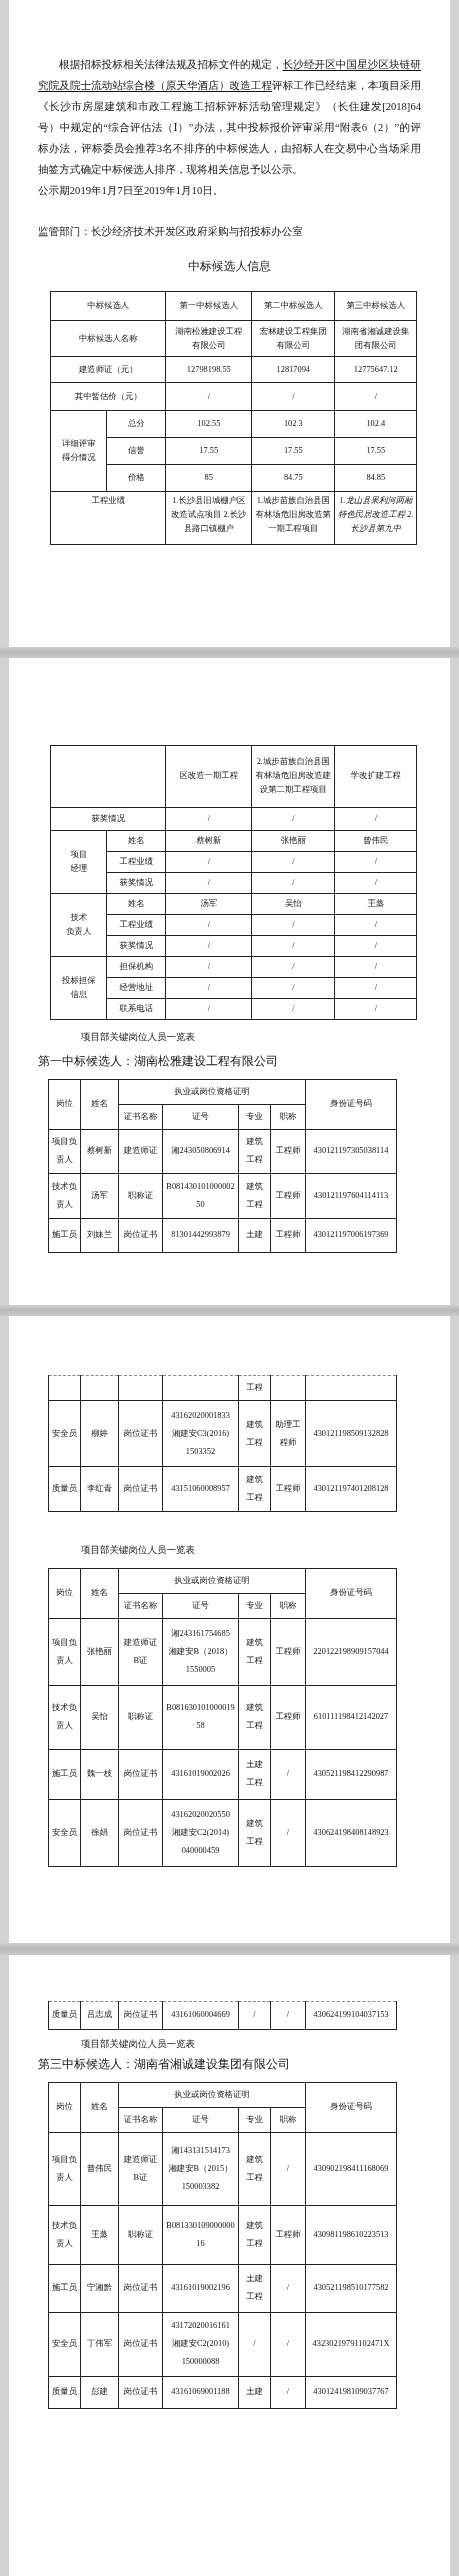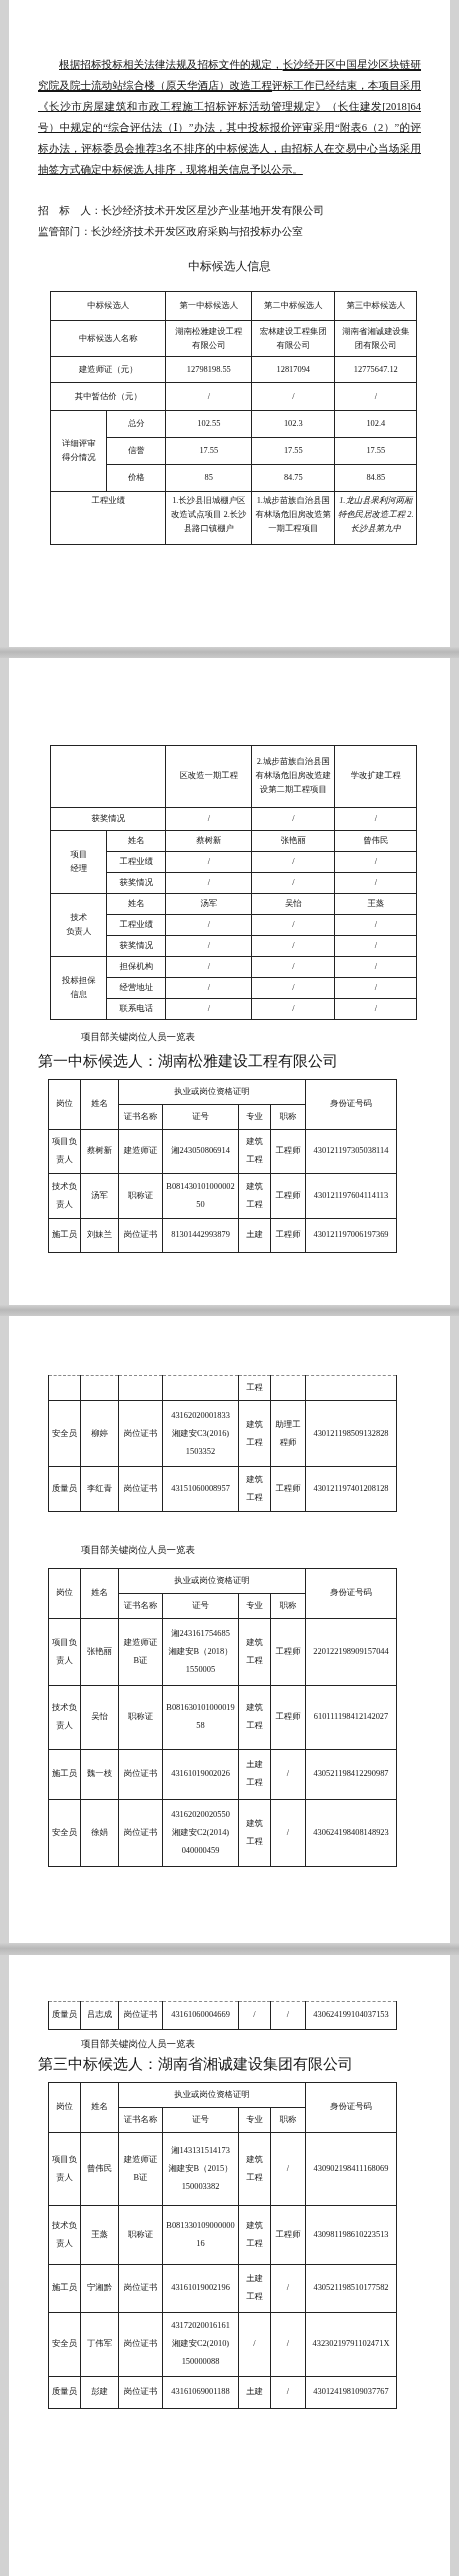--- a/index.html
+++ b/index.html
@@ -3,52 +3,52 @@
 <meta charset="utf-8">
 <style>
   html,body{margin:0;padding:0;}
   body{width:459px;background:#d2d2d2;font-family:"Liberation Serif","DejaVu Serif",serif;color:#141414;}
   .canvas{width:459px;}
   .page{width:441px;margin:0 auto;background:#ffffff;box-sizing:border-box;padding:0 29px;overflow:hidden;}
   .gap{height:11.2px;background:linear-gradient(#d0d0d0,#b8b8b8 45%,#cacaca);}
   #p1{height:647px}#p2{height:647px}#p3{height:627px}#p4{height:623px}
 
   .sp{width:100%;}
-  .intro{font-size:10.6px;line-height:21px;text-align:justify;margin:0;text-indent:21px;text-decoration:underline;}
+  .intro{font-size:10.6px;line-height:21px;text-align:justify;margin:0;text-indent:21px;}
   .uline{text-decoration:underline;text-underline-offset:2.2px;}
   .pub{font-size:10.6px;line-height:21px;margin:0;}
   .contacts{margin-top:20px;}
   .cline{font-size:10.6px;line-height:21px;}
   .doc-title{text-align:center;font-size:11.8px;margin-top:14.6px;line-height:19px;}
 
   table.doc-table{border-collapse:collapse;table-layout:fixed;border:1.1px solid #222;}
   table.doc-table.cont{border-top:none;}
   .doc-table td{border:0.6px solid #222;text-align:center;vertical-align:middle;
     font-size:8.4px;line-height:14px;padding:1.1px 2.2px;word-break:break-all;white-space:pre-line;}
   .info{margin-left:12.3px;margin-top:15.7px;}
   .roster{margin-left:10px;}
   .roster td{line-height:18px;}
   .sm{font-size:7.6px;letter-spacing:0;}
   .top{vertical-align:top;}
   tr.dashed td{border-top:0.8px dashed #8a8a8a;}
   .cb{overflow:hidden;}
 
   .roster-head{font-size:9.5px;line-height:14.6px;margin-left:43px;}
-  .roster-title{font-size:15px;line-height:14.6px;}
+  .roster-title{font-size:12px;line-height:14.6px;}
 </style>
 </head>
 <body>
 
 <div class="canvas">
 
   <div class="page" id="p1">
     <div class="sp" style="height:54px"></div>
     <p class="intro"><span>根据招标投标相关法律法规及招标文件的规定，</span><span class="uline">长沙经开区中国星沙区块链研究院及院士流动站综合楼（原天华酒店）改造工程</span><span>评标工作已经结束，本项目采用《长沙市房屋建筑和市政工程施工招标评标活动管理规定》（长住建发[2018]64号）中规定的“综合评估法（Ⅰ）”办法，其中投标报价评审采用“附表6（2）”的评标办法，评标委员会推荐3名不排序的中标候选人，由招标人在交易中心当场采用抽签方式确定中标候选人排序，现将相关信息予以公示。</span></p>
+    <p class="pub">公示期2019年1月7日至2019年1月10日。</p>
     <div class="contacts">
-      <div class="cline"><span>招　标　人：</span><span>长沙经济技术开发区星沙产业基地开发有限公司</span></div>
       <div class="cline"><span>监管部门：</span><span>长沙经济技术开发区政府采购与招投标办公室</span></div>
     </div>
     <div class="doc-title">中标候选人信息</div>
     <div>
         <table class="doc-table info">
           <colgroup>
             <col style="width: 56px;">
             <col style="width: 59px;">
             <col style="width: 86px;">
             <col style="width: 83px;">

